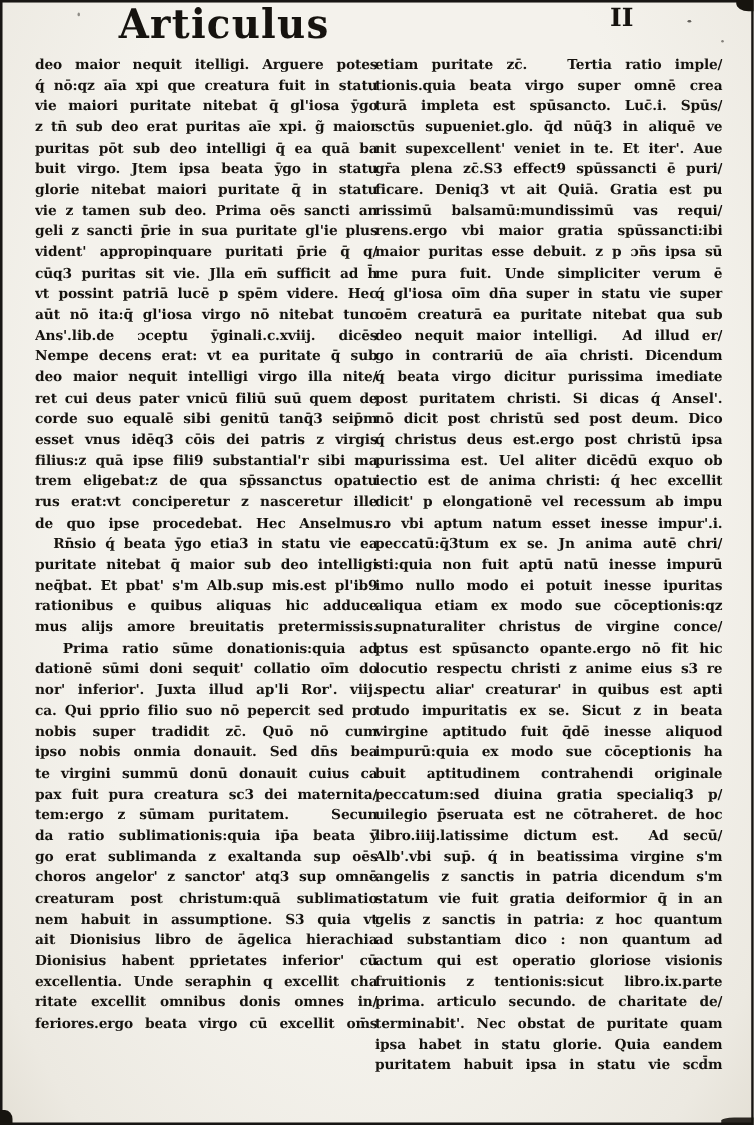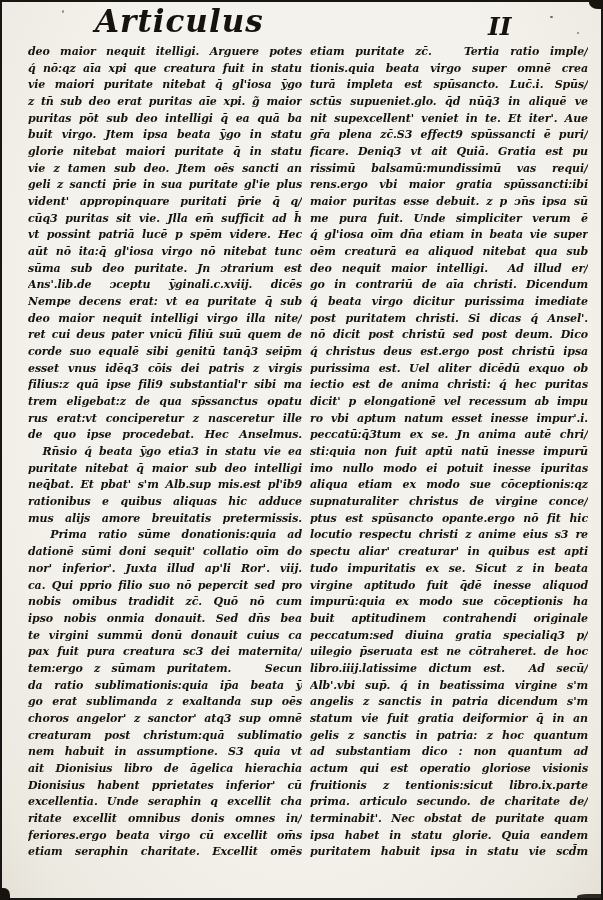--- a/index.html
+++ b/index.html
@@ -10,41 +10,40 @@
     overflow:hidden;
   }
   .page{
     position:relative;
     width:599px;height:896px;
     background:
       radial-gradient(ellipse at 50% 40%, #f4f2ec 60%, #ecE9e1 90%, #e4e0d6 100%);
     border:2px solid #181614;
     box-sizing:content-box;
     color:#16130f;
-    font-style:italic;
   }
   .header{
     position:absolute;top:0;left:0;right:0;height:40px;
   }
   .title{
     position:absolute;left:93px;top:0px;
     font-size:31px;font-weight:700;
     letter-spacing:1px;
     transform:scaleY(1.05);
   }
   .pagenum{
-    position:absolute;left:486px;top:10px;
-    font-size:25px;font-weight:700;
+    position:absolute;left:486px;top:0;
+    font-size:20px;font-weight:700;
   }
   .col{
     position:absolute;top:42px;
     text-align:justify;
   }
   .col.left{left:26px;width:274px;}
-  .col.right{left:308px;width:278px;}
+  .col.right{left:298px;width:278px;}
   .tline{
     height:16.68px;
     line-height:16.68px;
     font-size:11px;
     font-weight:700;
     letter-spacing:-0.1px;
     white-space:nowrap;
     overflow:hidden;
     text-align:justify;
     text-align-last:justify;
@@ -68,86 +67,84 @@
   </div>
 
   <div class="col left">
       <div class="tline">deo maior nequit itelligi. Arguere potes</div>
       <div class="tline">q́ nō:qz aīa xpi que creatura fuit in statu</div>
       <div class="tline">vie maiori puritate nitebat q̄ gl'iosa ȳgo</div>
       <div class="tline">z tn̄ sub deo erat puritas aīe xpi. g̃ maior</div>
       <div class="tline">puritas pōt sub deo intelligi q̄ ea quā ba</div>
       <div class="tline">buit virgo. Jtem ipsa beata ȳgo in statu</div>
       <div class="tline">glorie nitebat maiori puritate q̄ in statu</div>
-      <div class="tline">vie z tamen sub deo. Jtem oēs sancti an</div>
+      <div class="tline">vie z tamen sub deo. Prima oēs sancti an</div>
       <div class="tline">geli z sancti p̄rie in sua puritate gl'ie plus</div>
       <div class="tline">vident' appropinquare puritati p̄rie q̄ q/</div>
       <div class="tline">cūq3 puritas sit vie. Jlla em̄ sufficit ad h̄</div>
       <div class="tline">vt possint patriā lucē p spēm videre. Hec</div>
       <div class="tline">aūt nō ita:q̄ gl'iosa virgo nō nitebat tunc</div>
-      <div class="tline">sūma sub deo puritate. Jn ɔtrarium est</div>
       <div class="tline">Ans'.lib.de ɔceptu ȳginali.c.xviij. dicēs</div>
       <div class="tline">Nempe decens erat: vt ea puritate q̄ sub</div>
       <div class="tline">deo maior nequit intelligi virgo illa nite/</div>
       <div class="tline">ret cui deus pater vnicū filiū suū quem de</div>
       <div class="tline">corde suo equalē sibi genitū tanq̄3 seip̄m</div>
       <div class="tline">esset vnus idēq3 cōis dei patris z virgis</div>
       <div class="tline">filius:z quā ipse fili9 substantial'r sibi ma</div>
       <div class="tline">trem eligebat:z de qua sp̄ssanctus opatu</div>
       <div class="tline">rus erat:vt conciperetur z nasceretur ille</div>
       <div class="tline">de quo ipse procedebat. Hec Anselmus.</div>
       <div class="tline">&nbsp;&nbsp;Rn̄sio q́ beata ȳgo etia3 in statu vie ea</div>
       <div class="tline">puritate nitebat q̄ maior sub deo intelligi</div>
       <div class="tline">neq̄bat. Et pbat' s'm Alb.sup mis.est pl'ib9</div>
       <div class="tline">rationibus e quibus aliquas hic adduce</div>
       <div class="tline">mus alijs amore breuitatis pretermissis.</div>
       <div class="tline">&nbsp;&nbsp;Prima ratio sūme donationis:quia ad</div>
       <div class="tline">dationē sūmi doni sequit' collatio oīm do</div>
       <div class="tline">nor' inferior'. Juxta illud ap'li Ror'. viij.</div>
       <div class="tline">ca. Qui pprio filio suo nō pepercit sed pro</div>
-      <div class="tline">nobis omibus tradidit zc̄. Quō nō cum</div>
+      <div class="tline">nobis super tradidit zc̄. Quō nō cum</div>
       <div class="tline">ipso nobis onmia donauit. Sed dn̄s bea</div>
       <div class="tline">te virgini summū donū donauit cuius ca</div>
       <div class="tline">pax fuit pura creatura sc3 dei maternita/</div>
       <div class="tline">tem:ergo z sūmam puritatem.&nbsp;&nbsp;&nbsp;Secun</div>
       <div class="tline">da ratio sublimationis:quia ip̄a beata ȳ</div>
       <div class="tline">go erat sublimanda z exaltanda sup oēs</div>
       <div class="tline">choros angelor' z sanctor' atq3 sup omnē</div>
       <div class="tline">creaturam post christum:quā sublimatio</div>
       <div class="tline">nem habuit in assumptione. S3 quia vt</div>
       <div class="tline">ait Dionisius libro de āgelica hierachia</div>
       <div class="tline">Dionisius habent pprietates inferior' cū</div>
       <div class="tline">excellentia. Unde seraphin q excellit cha</div>
       <div class="tline">ritate excellit omnibus donis omnes in/</div>
       <div class="tline">feriores.ergo beata virgo cū excellit om̄s</div>
-      <div class="tline">etiam seraphin charitate. Excellit omēs</div>
     </div>
 
   <div class="col right">
       <div class="tline">etiam puritate zc̄.&nbsp;&nbsp;&nbsp;Tertia ratio imple/</div>
       <div class="tline">tionis.quia beata virgo super omnē crea</div>
       <div class="tline">turā impleta est spūsancto. Luc̄.i. Spūs/</div>
       <div class="tline">sctūs supueniet.glo. q̄d nūq̄3 in aliquē ve</div>
       <div class="tline">nit supexcellent' veniet in te. Et iter'. Aue</div>
       <div class="tline">gr̄a plena zc̄.S3 effect9 spūssancti ē puri/</div>
       <div class="tline">ficare. Deniq3 vt ait Quiā. Gratia est pu</div>
       <div class="tline">rissimū balsamū:mundissimū vas requi/</div>
       <div class="tline">rens.ergo vbi maior gratia spūssancti:ibi</div>
       <div class="tline">maior puritas esse debuit. z p ɔn̄s ipsa sū</div>
       <div class="tline">me pura fuit. Unde simpliciter verum ē</div>
-      <div class="tline">q́ gl'iosa oīm dn̄a etiam in beata vie super</div>
-      <div class="tline">oēm creaturā ea aliquod nitebat qua sub</div>
+      <div class="tline">q́ gl'iosa oīm dn̄a super in statu vie super</div>
+      <div class="tline">oēm creaturā ea puritate nitebat qua sub</div>
       <div class="tline">deo nequit maior intelligi.&nbsp;&nbsp;Ad illud er/</div>
       <div class="tline">go in contrariū de aīa christi. Dicendum</div>
       <div class="tline">q́ beata virgo dicitur purissima imediate</div>
       <div class="tline">post puritatem christi. Si dicas q́ Ansel'.</div>
       <div class="tline">nō dicit post christū sed post deum. Dico</div>
       <div class="tline">q́ christus deus est.ergo post christū ipsa</div>
       <div class="tline">purissima est. Uel aliter dicēdū exquo ob</div>
-      <div class="tline">iectio est de anima christi: q́ hec puritas</div>
+      <div class="tline">iectio est de anima christi: q́ hec excellit</div>
       <div class="tline">dicit' p elongationē vel recessum ab impu</div>
       <div class="tline">ro vbi aptum natum esset inesse impur'.i.</div>
       <div class="tline">peccatū:q̄3tum ex se. Jn anima autē chri/</div>
       <div class="tline">sti:quia non fuit aptū natū inesse impurū</div>
       <div class="tline">imo nullo modo ei potuit inesse ipuritas</div>
       <div class="tline">aliqua etiam ex modo sue cōceptionis:qz</div>
       <div class="tline">supnaturaliter christus de virgine conce/</div>
       <div class="tline">ptus est spūsancto opante.ergo nō fit hic</div>
       <div class="tline">locutio respectu christi z anime eius s3 re</div>
       <div class="tline">spectu aliar' creaturar' in quibus est apti</div>

